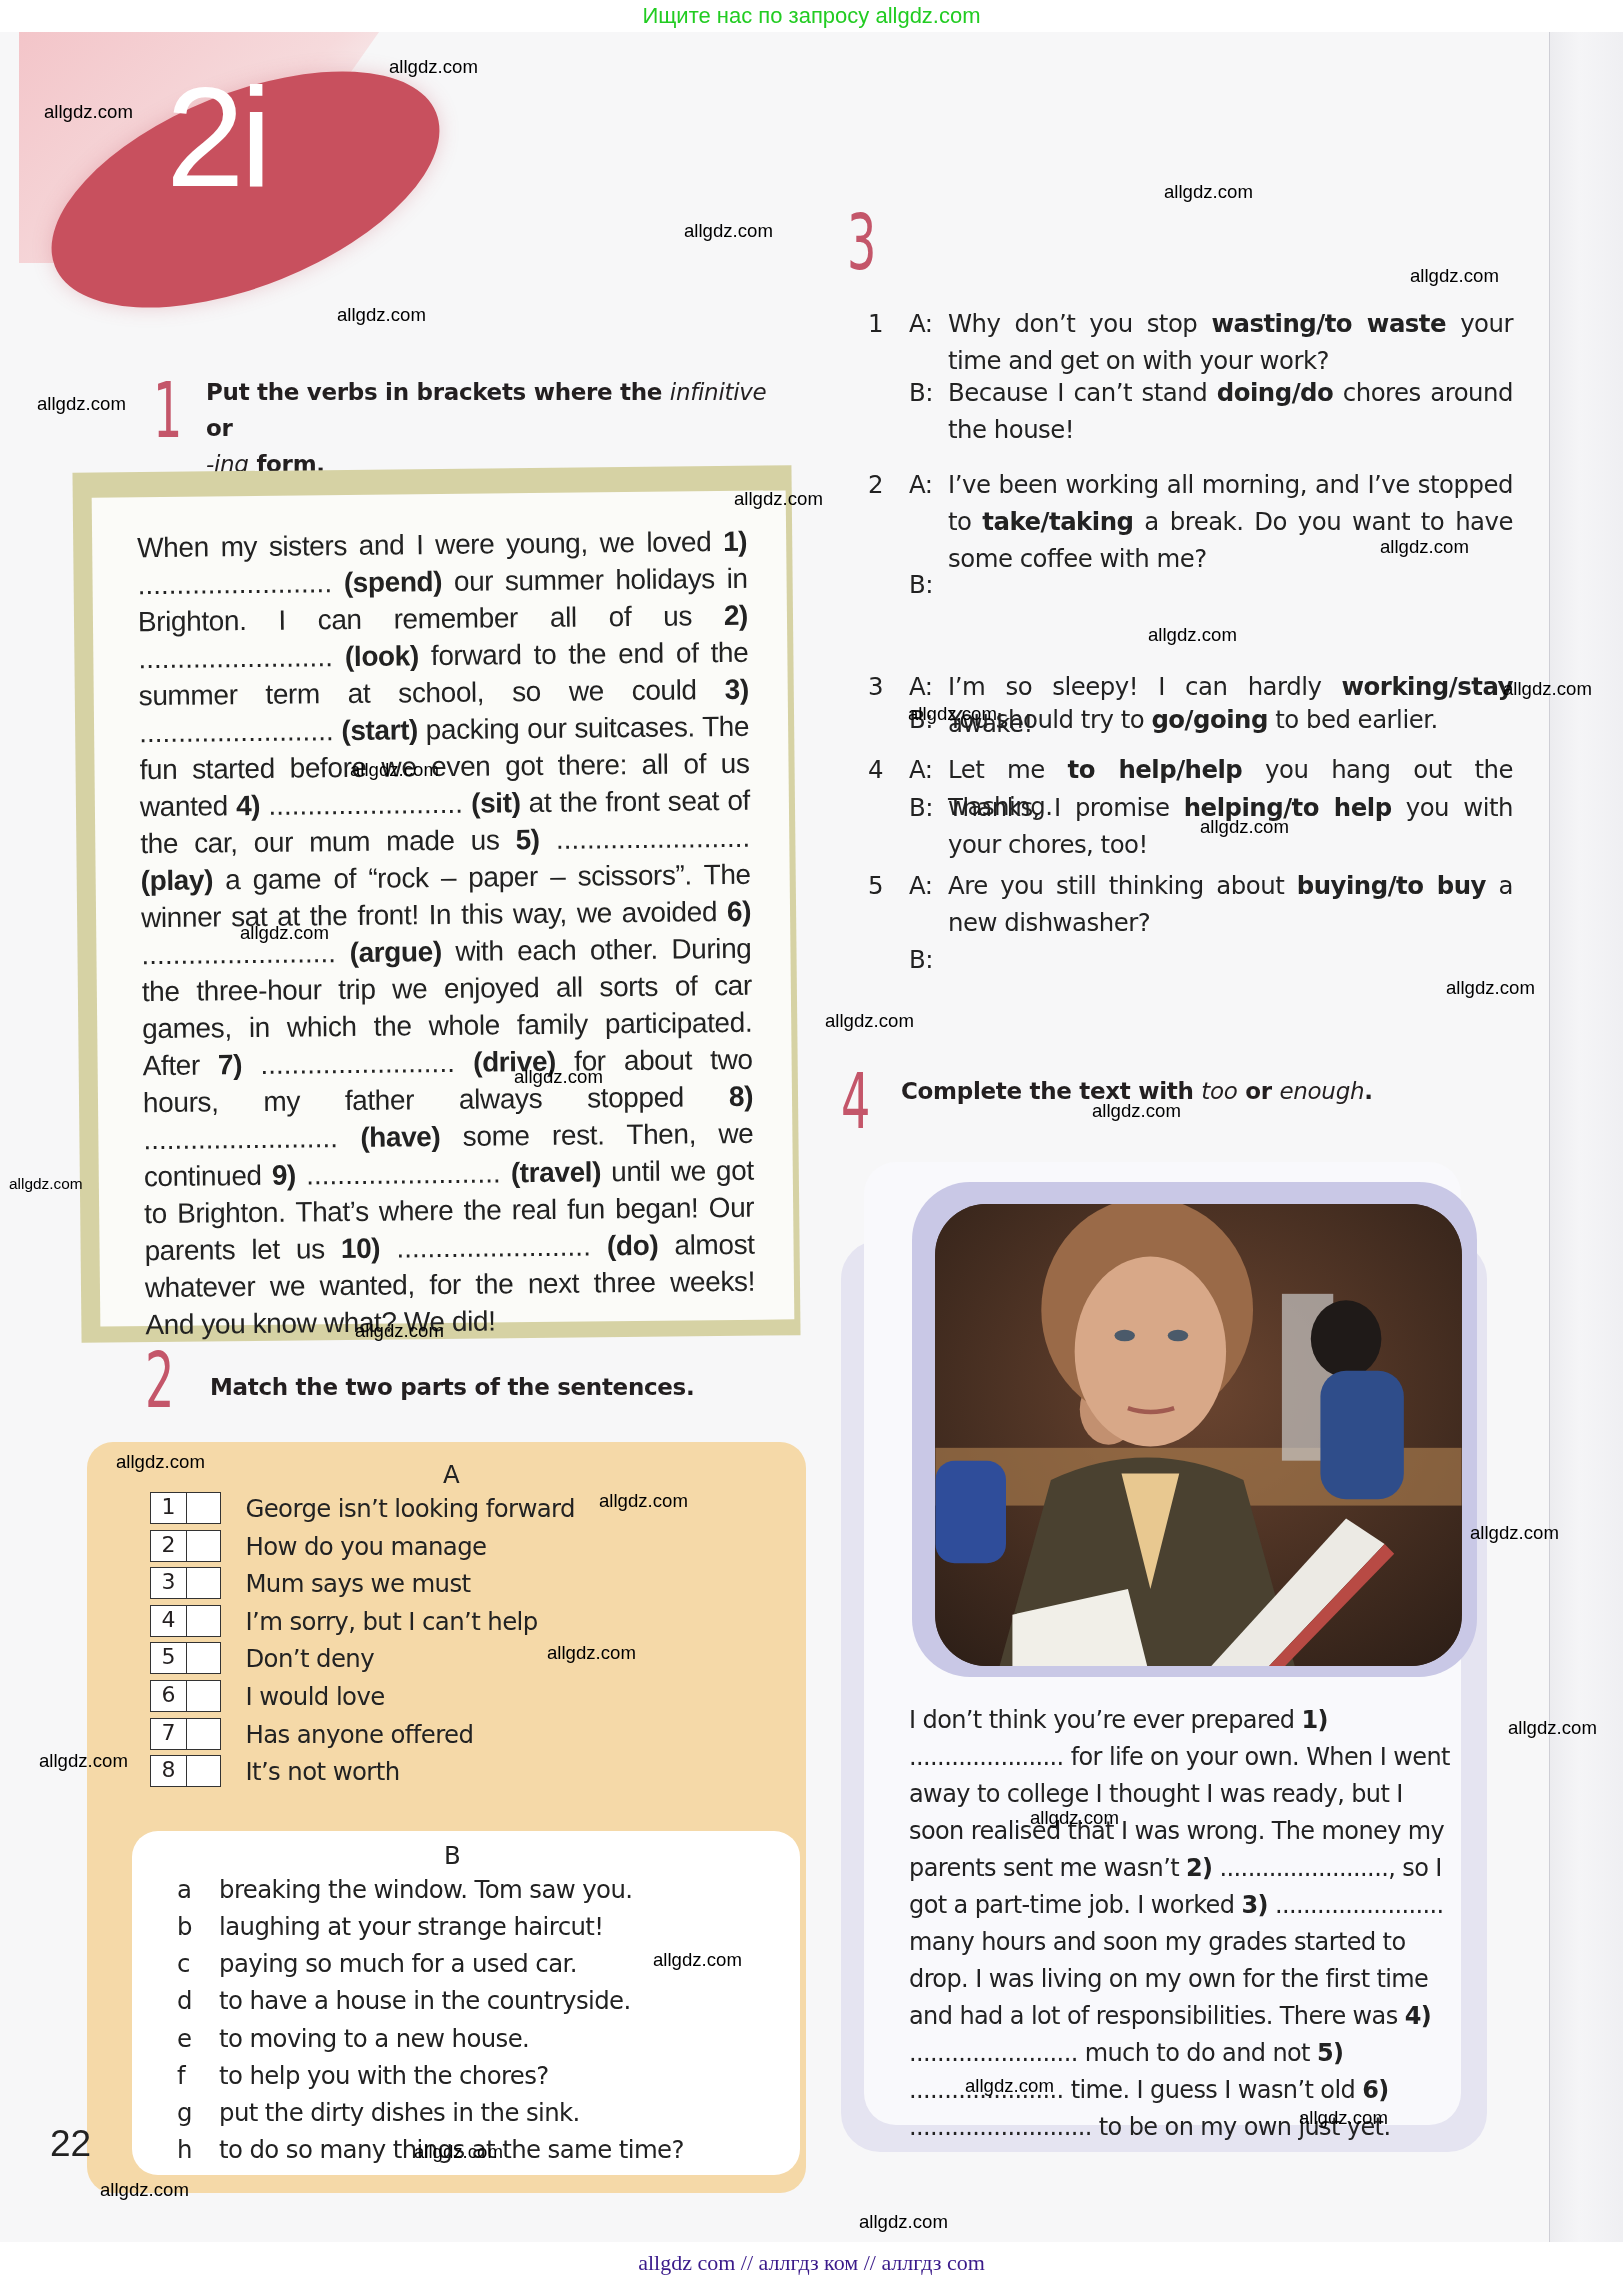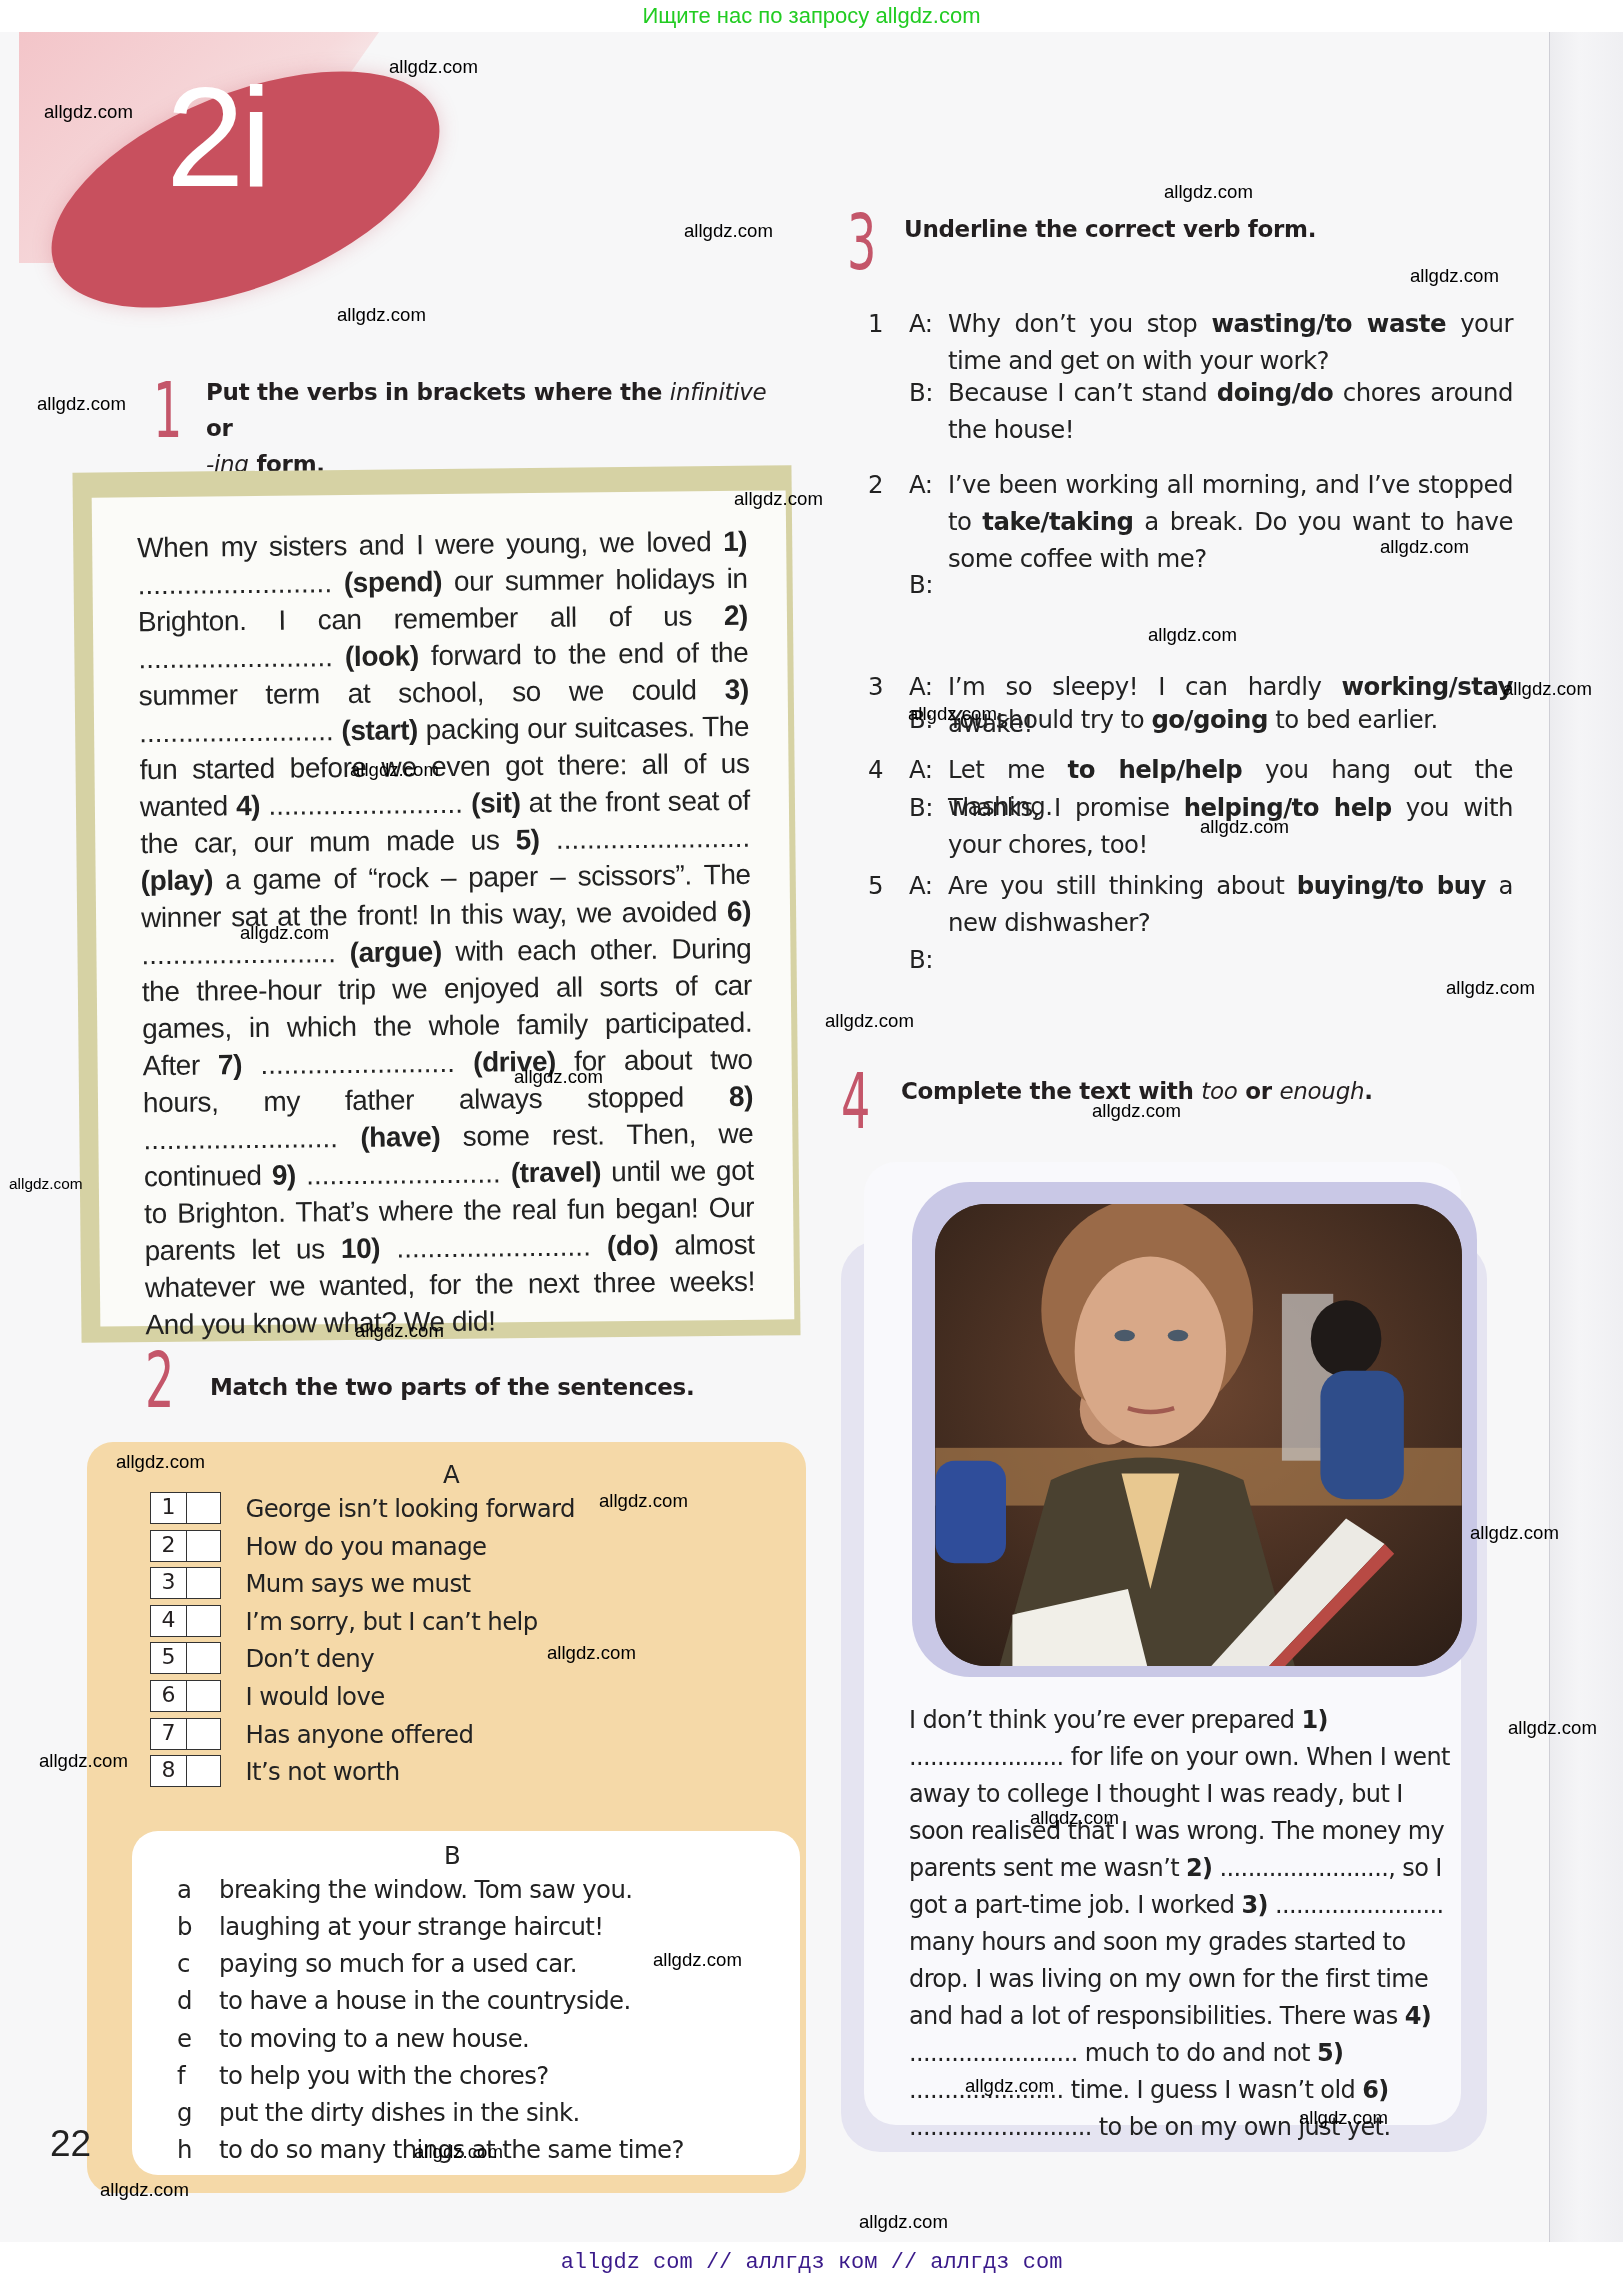--- a/index.html
+++ b/index.html
@@ -6,21 +6,21 @@
   html, body { width: 1623px; height: 2284px; background: #ffffff; overflow: hidden; }
   body { position: relative; font-family: "DejaVu Sans", sans-serif; color: #231f20; }
 
   .top-banner { position: absolute; left: 0; top: 0; width: 1623px; height: 32px; background: #fff; text-align: center; }
   .top-banner span { font-family: "Liberation Sans", sans-serif; font-size: 22px; color: #22cc22; line-height: 32px; }
 
   .page { position: absolute; left: 0; top: 32px; width: 1623px; height: 2210px; background: #f7f7f8; overflow: hidden; }
   .page-fold { position: absolute; left: 1549px; top: 0; width: 74px; height: 2210px; background: linear-gradient(to right, #ececef, #f5f5f7 40%, #efeff2); border-left: 1.3px solid #cfcfd6; }
 
   .bottom-banner { position: absolute; left: 0; top: 2242px; width: 1623px; height: 42px; background: #fff; text-align: center; }
-  .bottom-banner span { font-family: Liberation Mono, monospace; font-size: 22px; color: #3a1a8a; line-height: 42px; }
+  .bottom-banner span { font-family: Liberation Serif, serif; font-size: 22px; color: #3a1a8a; line-height: 42px; }
 
   
   .header-swoosh { position: absolute; left: 19px; top: 0; width: 360px; height: 231px; background: linear-gradient(135deg, #f3c5c9 0%, #f6dadc 55%, rgba(247,247,248,0) 80%); clip-path: polygon(0 0, 100% 0, 55% 100%, 0 100%); }
   .header-ellipse { position: absolute; left: 40px; top: 61px; width: 411px; height: 193px; border-radius: 50%; background: #c8505e; transform: rotate(-22deg); box-shadow: 0 0 19px rgba(200,80,94,0.25); }
   .unit-label { position: absolute; left: 166px; top: 35px; font-family: "Liberation Sans", sans-serif; font-size: 141px; color: #fff; font-weight: normal; letter-spacing: -3.9px; line-height: 1; }
 
   .watermark { position: absolute; font-family: "Liberation Sans", sans-serif; font-size: 18.6px; color: #000000; white-space: nowrap; }
 
   .ex-num { position: absolute; font-family: "DejaVu Sans", sans-serif; font-size: 77px; color: #c4566a; font-weight: normal; line-height: 1; transform: scaleX(0.6); transform-origin: left top; }
   .ex-title { position: absolute; font-family: "DejaVu Sans", sans-serif; font-size: 23px; font-weight: bold; color: #231f20; line-height: 36px; letter-spacing: -0.3px; }
@@ -166,21 +166,20 @@
             <span class="letter">h</span>
             <span>to do so many things at the same time?</span>
           </div>
         </div>
     </div>
   </div>
 
   <div class="page-number">22</div>
 
   <div class="ex-num" style="left:847px;top:172px;">3</div>
-  <div class="ex-title" style="left:904px;top:179px;">Underline the correct verb form.</div>
   <div id="ex3-items">
       <div class="ex3-item" style="left: 868px; top: 273px; width: 649px; height: 73px;">
         <span class="qnum">1</span>
         <span class="spk">A:</span>
         <span class="txt"><span>Why don’t you stop </span><b>wasting/to waste</b><span> your time and get on with your work?</span></span>
       </div>
       <div class="ex3-item" style="left: 868px; top: 342px; width: 649px; height: 73px;">
         <span class="spk">B:</span>
         <span class="txt"><span>Because I can’t stand </span><b>doing/do</b><span> chores around the house!</span></span>
       </div>

